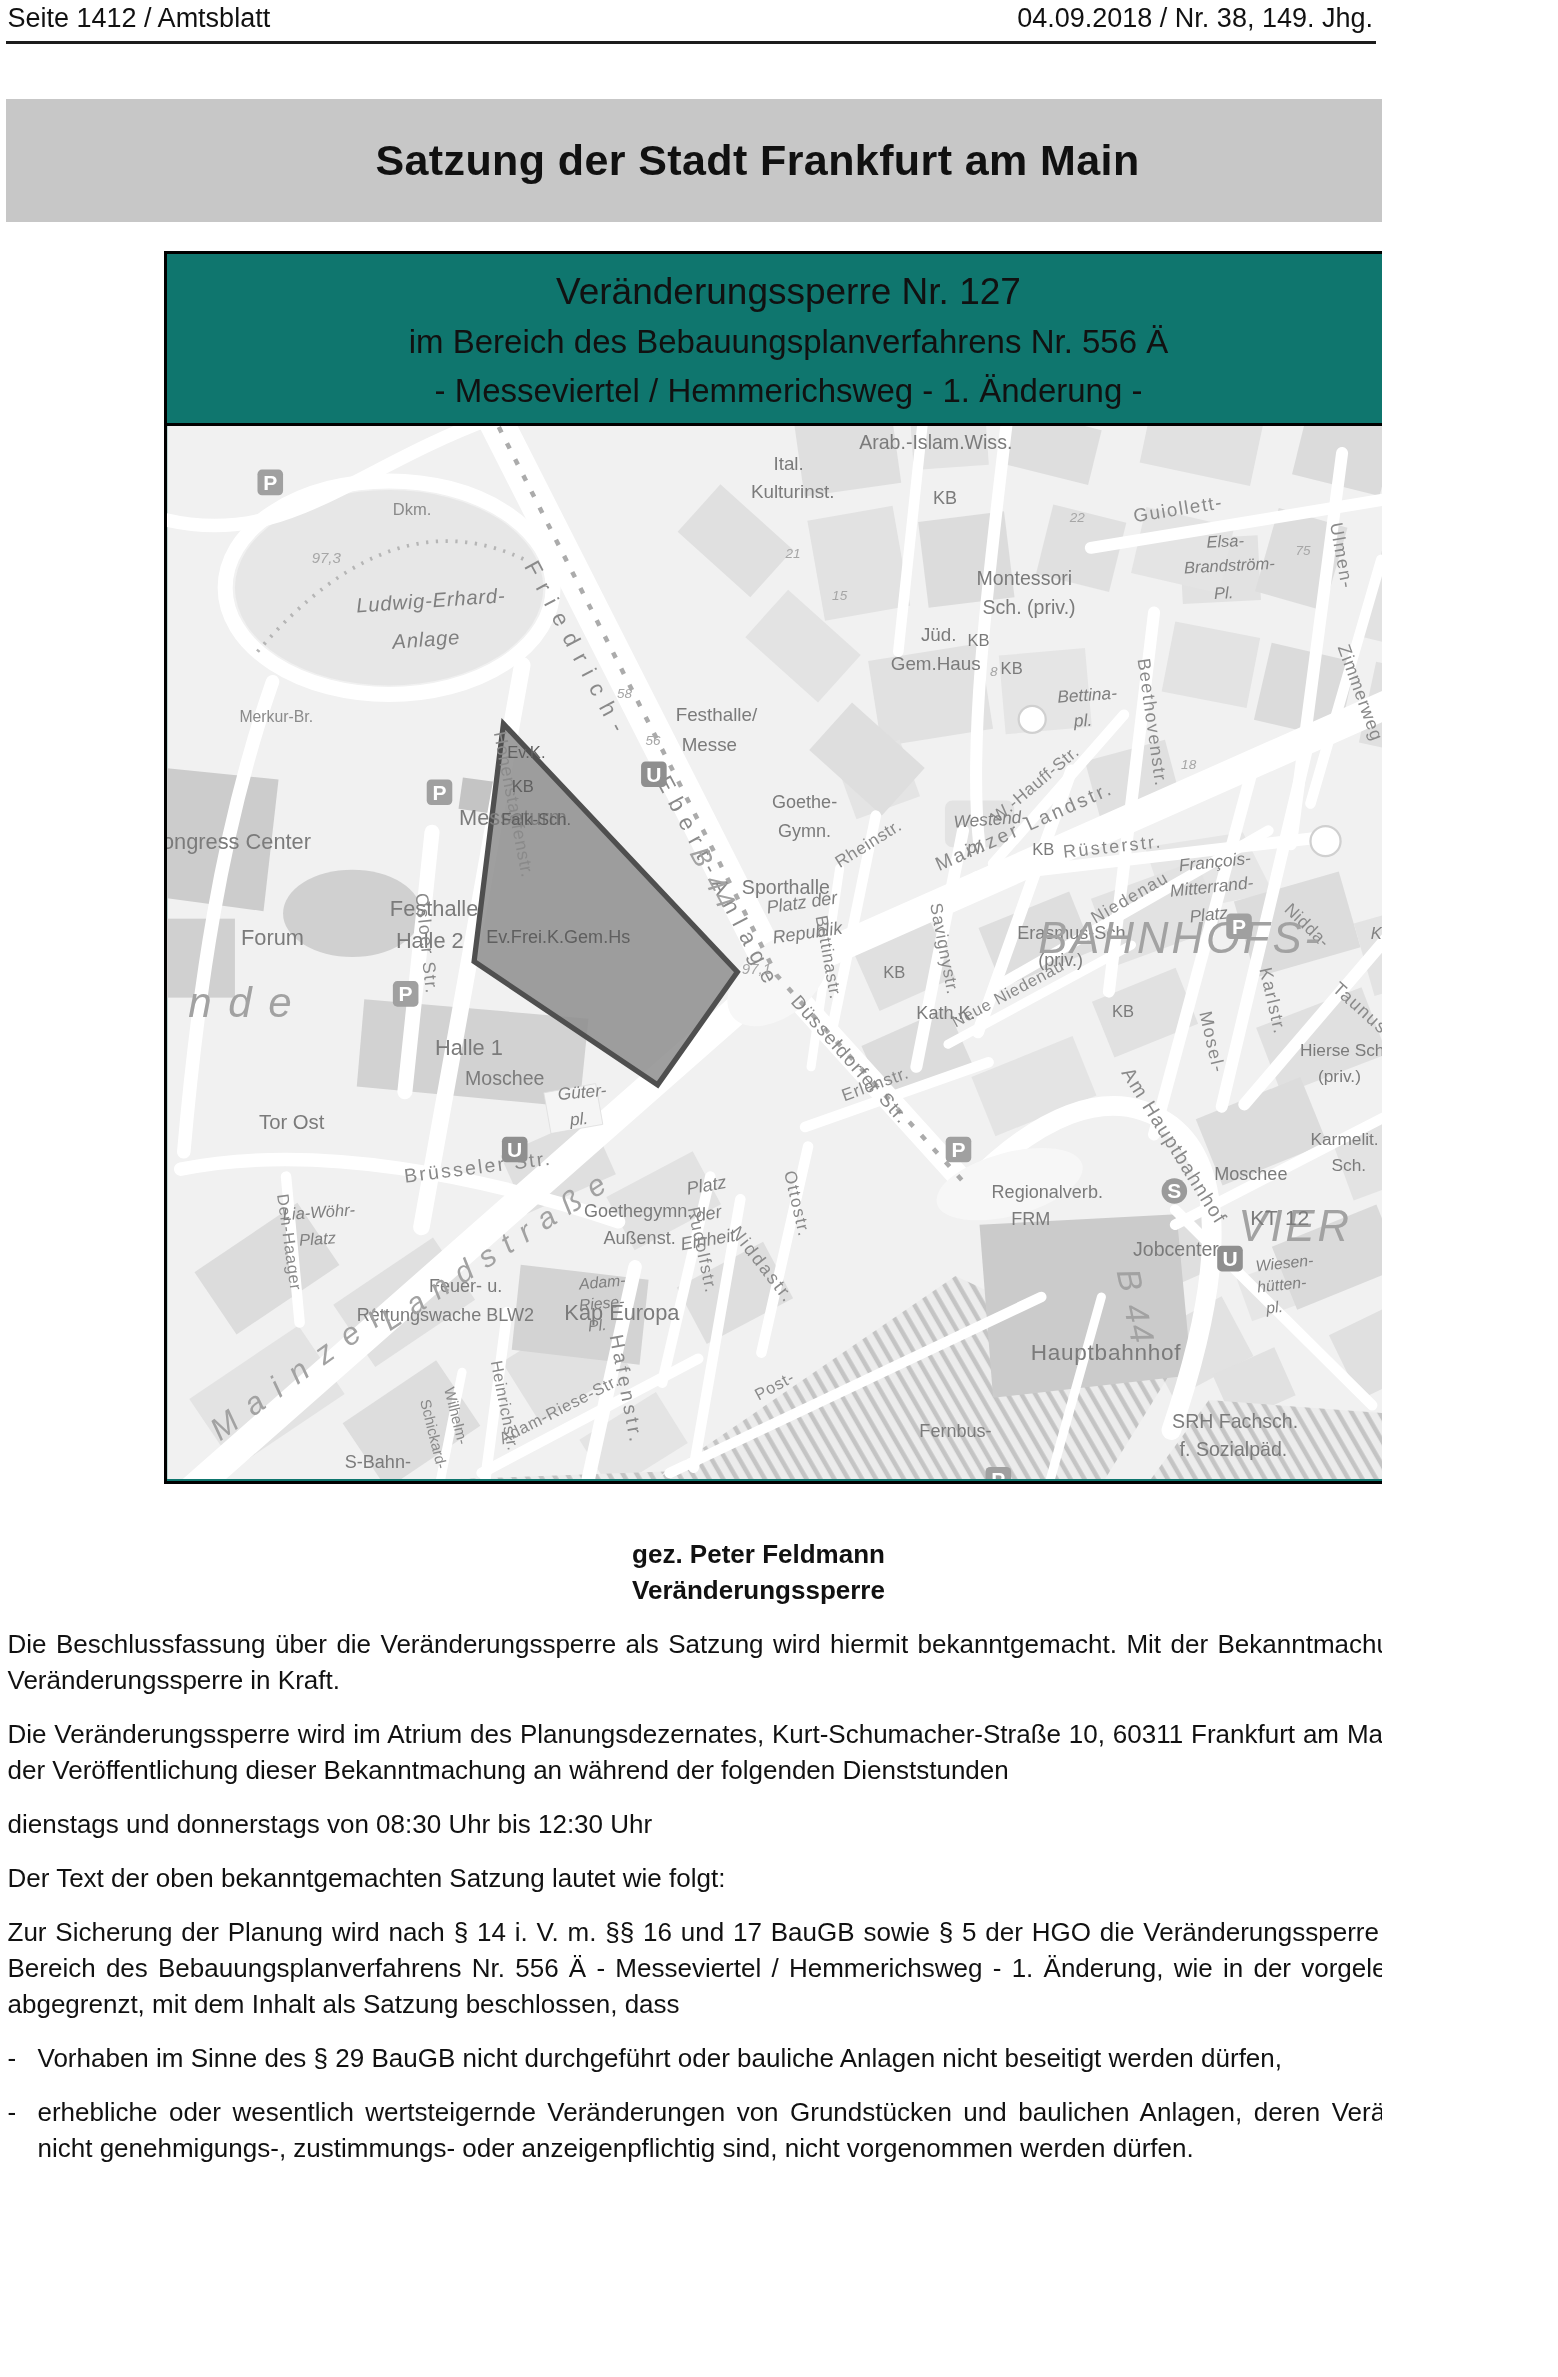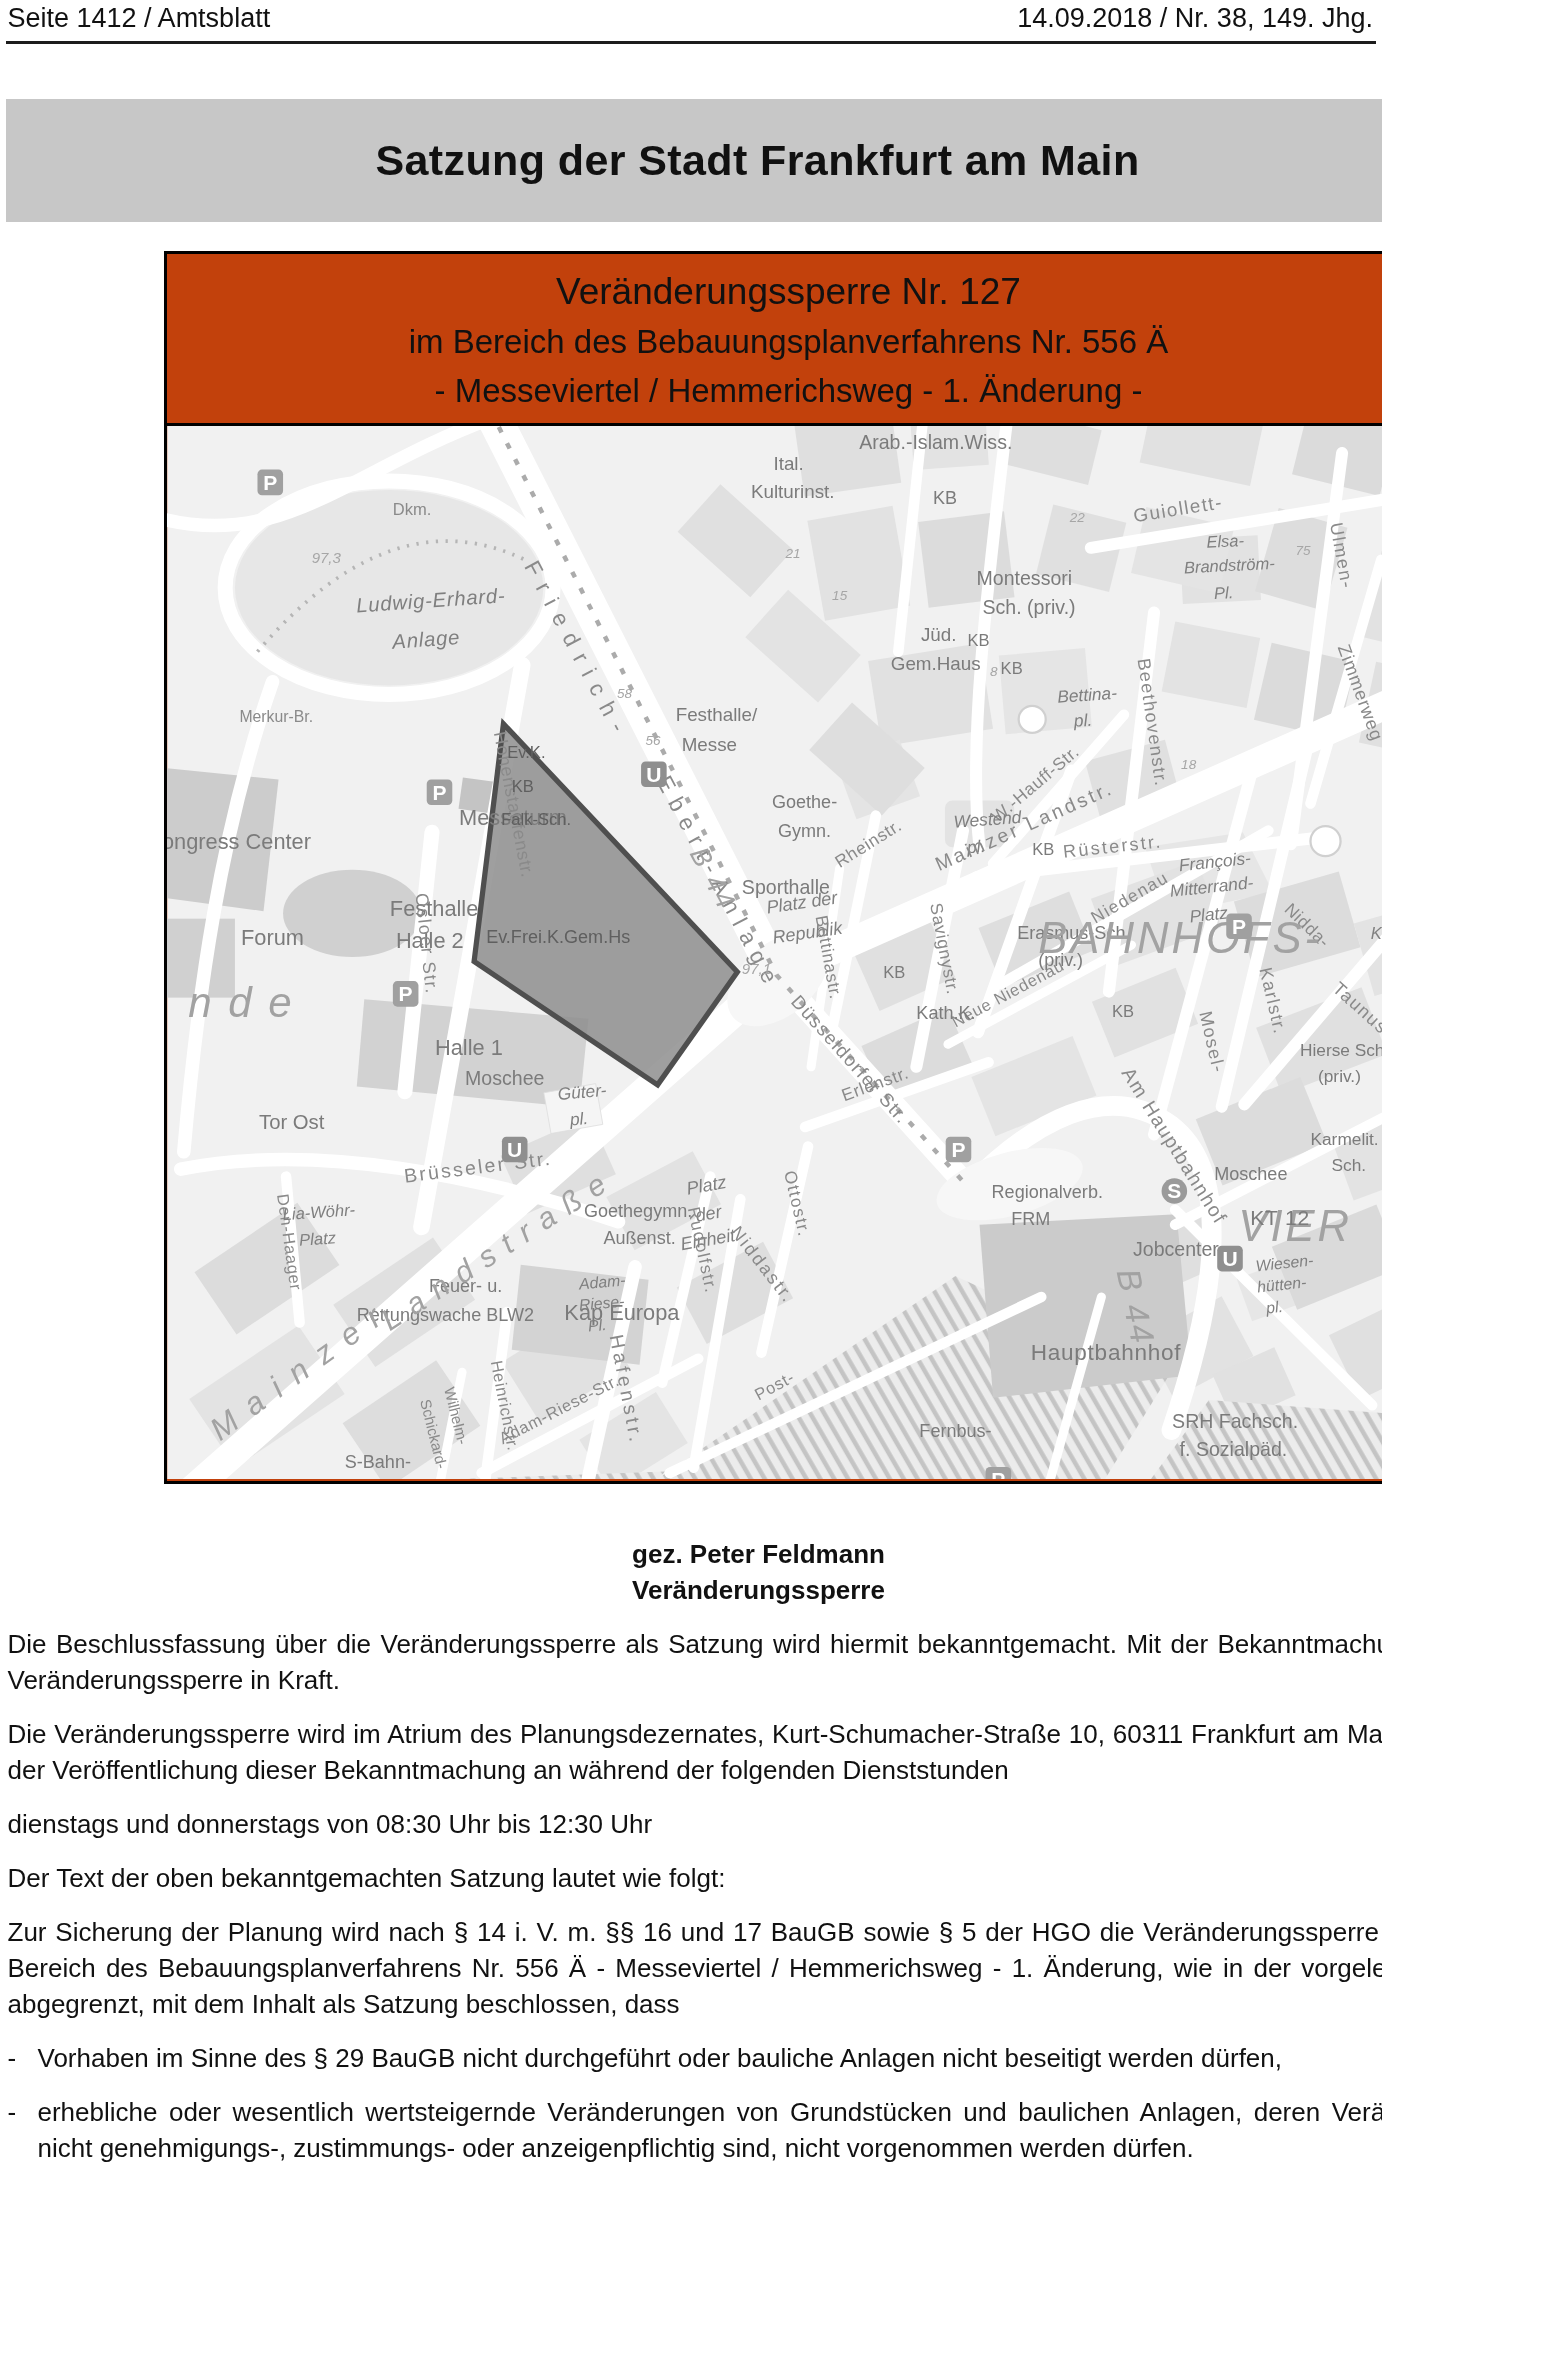--- a/index.html
+++ b/index.html
@@ -8,21 +8,21 @@
   
   .hdr{position:absolute;top:3px;left:7.5px;right:9px;display:flex;justify-content:space-between;
        font-size:27px;}
   .hdr-rule{position:absolute;top:41px;left:6px;right:6px;border-top:3px solid #1c1c1c;}
   
   .banner{position:absolute;top:99px;left:6px;width:1503px;height:123px;display:flex;
           align-items:center;justify-content:center;}
   .banner h1{margin:0;font-size:43px;font-weight:bold;letter-spacing:0.4px;}
   
   .mapbox{position:absolute;top:251px;left:164px;width:1249px;height:1233px;
-          border:3px solid #000;box-sizing:border-box;background:#c2410c;}
+          border:3px solid #000;box-sizing:border-box;background:#0f766e;}
   .maptitle{height:172px;box-sizing:border-box;border-bottom:3px solid #000;text-align:center;
             padding-top:12px;}
   .maptitle .t1{font-size:37px;margin:4.5px 0 10.5px 0;}
   .maptitle .t2{font-size:33px;margin:0 0 10.5px 0;}
   .maptitle .t3{font-size:33px;margin:0;}
   .mapsvg{display:block;width:1243px;height:1053px;}
   
   text{font-family:"Liberation Sans",sans-serif;}
   .ml-s{fill:#8a8a8a;}
   .ml-a{fill:#7b7b7b;}
@@ -42,21 +42,21 @@
   .bullet .dash{flex:0 0 30px;}
   .bullet .btxt{flex:1;text-align:justify;}
 </style>
 </head>
 <body>
 
 <div class="page">
 
   <div class="hdr">
     <span>Seite 1412 / Amtsblatt</span>
-    <span>14.09.2018 / Nr. 38, 149. Jhg.</span>
+    <span>04.09.2018 / Nr. 38, 149. Jhg.</span>
   </div>
   <div class="hdr-rule"></div>
 
   <div class="banner" id="banner" style="background: rgb(199, 199, 199);">
     <h1>Satzung der Stadt Frankfurt am Main</h1>
   </div>
 
   <div class="mapbox">
     <div class="maptitle">
       <div class="t1">Veränderungssperre Nr. 127</div>

